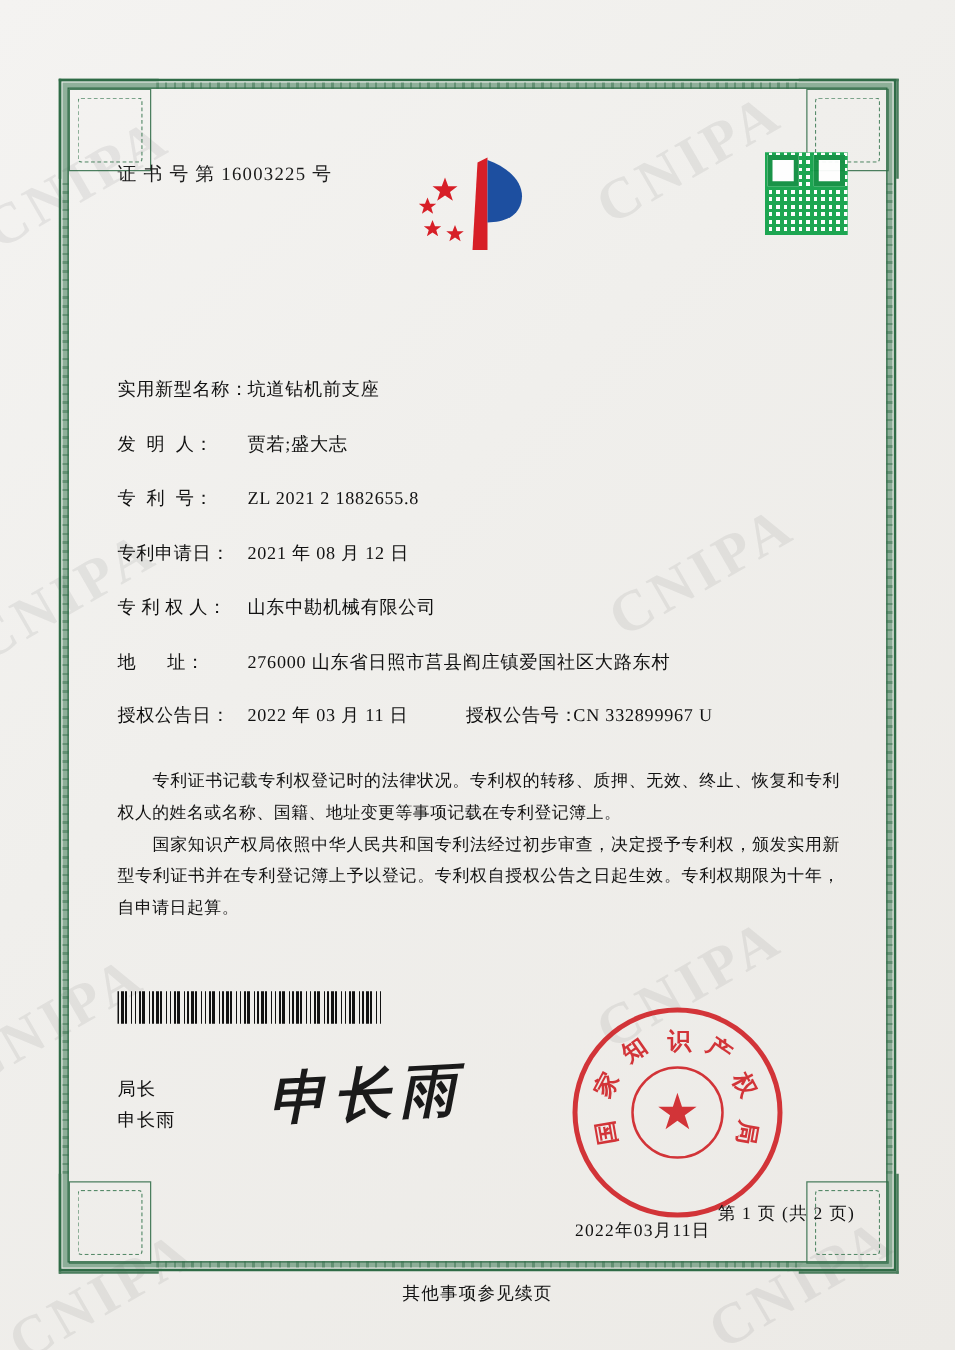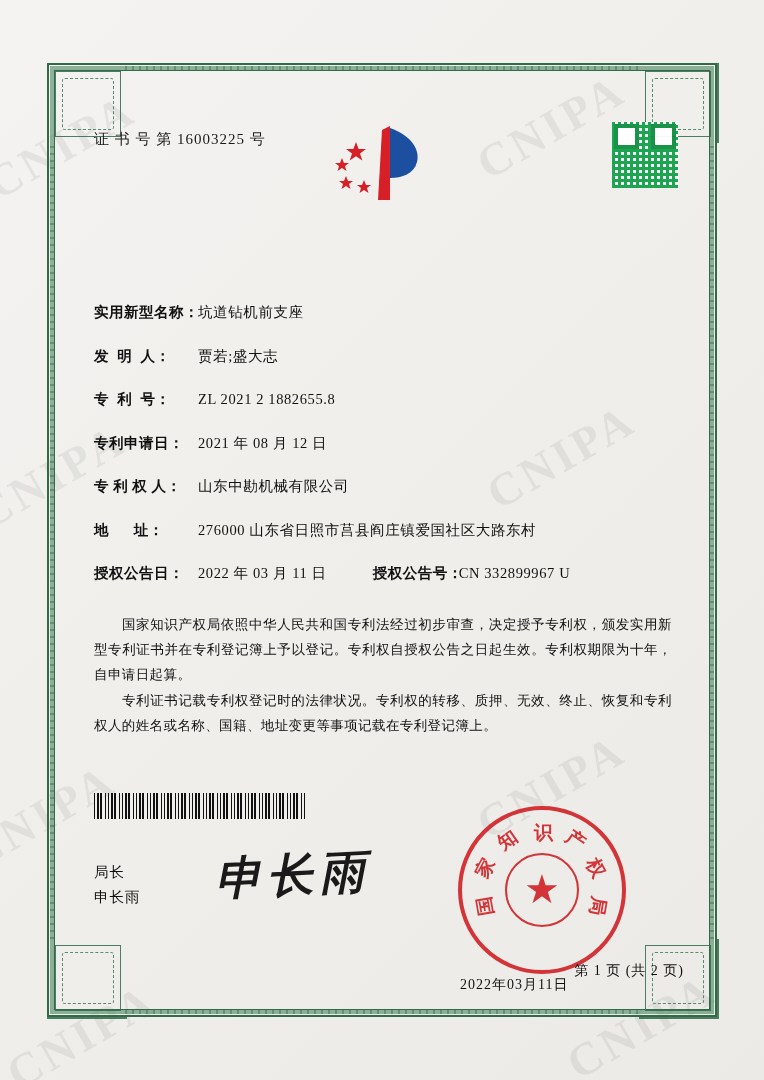--- a/index.html
+++ b/index.html
@@ -178,21 +178,20 @@
   .field-row {
     display: flex;
     align-items: baseline;
     margin-bottom: 29px;
   }
   .field-label {
     width: 104px;
     flex: 0 0 104px;
     letter-spacing: 0.5px;
     white-space: pre;
-    font-weight: bold;
   }
   .field-value {
     letter-spacing: .6px;
   }
   .field-row-split { display: flex; align-items: baseline; }
   .split-right { margin-left: 46px; display: flex; align-items: center; }
   .split-right .field-label { width: 86px; flex: 0 0 86px; }
 
   .paras {
     position: absolute;
@@ -380,22 +379,22 @@
         <span class="field-label">授权公告日：</span>
         <span class="field-value">2022 年 03 月 11 日</span>
         <span class="split-right">
           <span class="field-label">授权公告号：</span>
           <span class="field-value">CN 332899967 U</span>
         </span>
       </div>
     </div>
 
     <div class="paras">
+      <p>专利证书记载专利权登记时的法律状况。专利权的转移、质押、无效、终止、恢复和专利权人的姓名或名称、国籍、地址变更等事项记载在专利登记簿上。</p>
       <p>国家知识产权局依照中华人民共和国专利法经过初步审查，决定授予专利权，颁发实用新型专利证书并在专利登记簿上予以登记。专利权自授权公告之日起生效。专利权期限为十年，自申请日起算。</p>
-      <p>专利证书记载专利权登记时的法律状况。专利权的转移、质押、无效、终止、恢复和专利权人的姓名或名称、国籍、地址变更等事项记载在专利登记簿上。</p>
     </div>
 
     <div class="barcode"></div>
 
     <div class="signature-block">
       <div>局长</div>
       <div>申长雨</div>
     </div>
     <div class="handwriting">申长雨</div>
 
@@ -407,13 +406,14 @@
       <div class="seal-char" style="left:126px; top:83px; transform:rotate(100deg);">局</div>
       <div class="seal-char" style="left:14px;  top:83px; transform:rotate(-100deg);">国</div>
       <div class="seal-char" style="left:14px;  top:45px; transform:rotate(-62deg);">家</div>
       <div class="seal-char" style="left:36px;  top:17px; transform:rotate(-35deg);">知</div>
     </div>
     <div class="seal-date">2022年03月11日</div>
 
     <div class="page-no">第 1 页 (共 2 页)</div>
   </div>
 
+  <div class="footer-note">其他事项参见续页</div>
 </div>
 
 </body></html>

